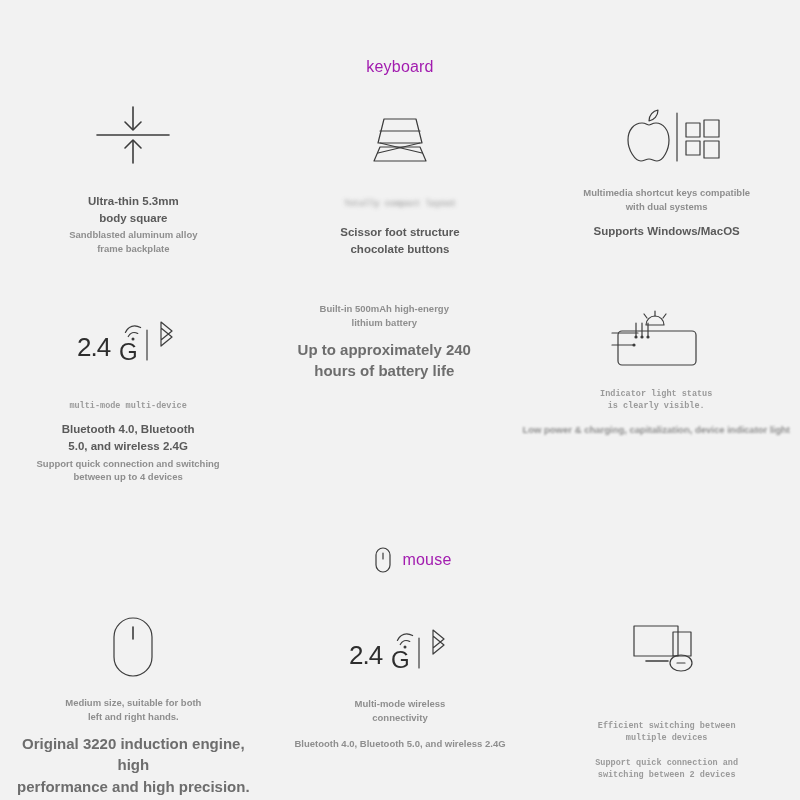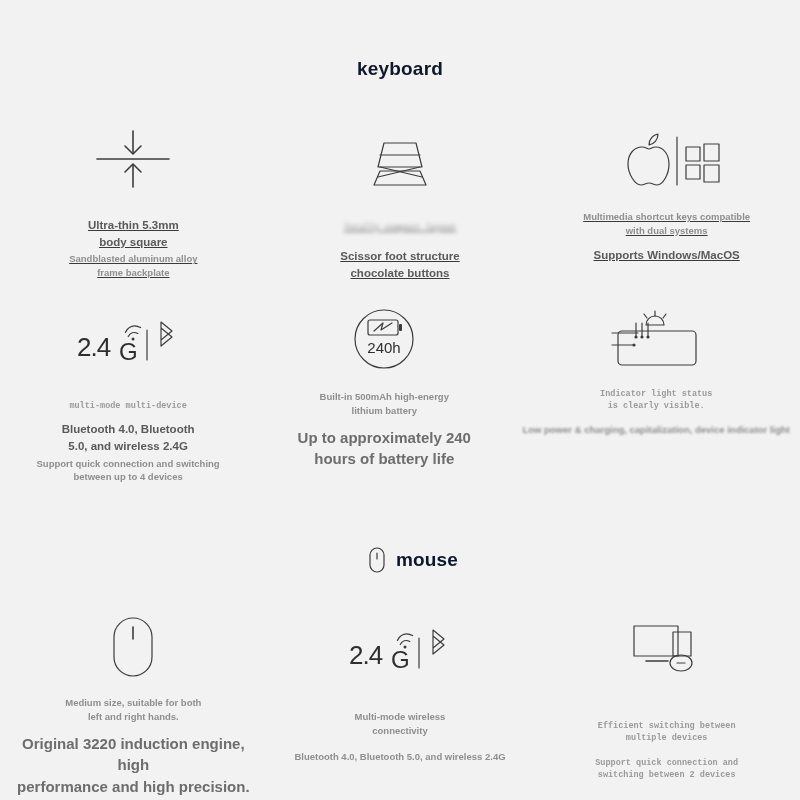--- a/index.html
+++ b/index.html
@@ -13,34 +13,34 @@
   }
   .page{position:relative;width:800px;height:800px;}
 
   
   .section-head{
     display:flex;align-items:center;justify-content:center;
     gap:10px;
     width:100%;
   }
   .section-head .title{
-    font-size:19px;font-weight:bold;color:#0f172a;letter-spacing:.2px;
+    font-size:16px;font-weight:normal;color:#a21caf;letter-spacing:.2px;
   }
   #kb-head{position:absolute;left:0;top:58px;}
   #kb-head .title{filter:blur(.25px);}
   #mouse-head{position:absolute;left:13px;top:546px;}
 
   .mouse-glyph{display:block;}
 
   
   .row{
     position:absolute;left:0;width:800px;
     display:grid;grid-template-columns:repeat(3,1fr);
   }
-  #row-kb-1{top:120px;text-decoration:underline;}
+  #row-kb-1{top:96px;}
   #row-kb-2{top:300px;}
   #row-ms-1{top:608px;}
 
   .cell{
     display:flex;flex-direction:column;align-items:center;
     padding:0 10px;box-sizing:border-box;
   }
   .icon-wrap{
     height:78px;display:flex;align-items:center;
     margin-bottom:10px;
@@ -168,29 +168,20 @@
       <div class="txt">
         <div class="tiny b2" style="white-space:pre-line;margin-top:12px">multi-mode multi-device</div>
         <div class="main big b1" style="white-space:pre-line">Bluetooth 4.0, Bluetooth
 5.0, and wireless 2.4G</div>
         <div class="sub b1" style="white-space:pre-line">Support quick connection and switching
 between up to 4 devices</div>
       </div>
     </div>
 
     <div class="cell">
-      <div class="icon-wrap">
-        <svg width="76" height="76" viewBox="0 0 76 76">
-          <circle class="ln-thin" cx="38" cy="38" r="29"></circle>
-          <rect class="ln-thin" x="22" y="19" width="30" height="15" rx="2"></rect>
-          <rect class="fl" x="53" y="23" width="3" height="7" rx="1"></rect>
-          <polyline class="ln-thin" points="28,30 37,22 35,29 46,22"></polyline>
-          <text class="ghrs" x="38" y="52" text-anchor="middle">240h</text>
-        </svg>
-      </div>
       <div class="txt">
         <div class="sub b2" style="white-space:pre-line;">Built-in 500mAh high-energy
 lithium battery</div>
         <div class="main b2" style="white-space:pre-line">Up to approximately 240
 hours of battery life</div>
       </div>
     </div>
 
     <div class="cell">
       <div class="icon-wrap">
@@ -255,21 +246,21 @@
           <text class="g24" x="4" y="48">2.4</text>
           <text class="g24" x="46" y="52" style="font-size:24px">G</text>
           <path class="ln-thin" d="M52,22 C57,17 63,17 68,22" transform="rotate(-18 60 22)"></path>
           <path class="ln-thin" d="M55,27 C58,24 62,24 65,27" transform="rotate(-18 60 27)"></path>
           <circle class="fl" cx="60" cy="31" r="1.5"></circle>
           <line class="ln-thin" x1="74" y1="22" x2="74" y2="52"></line>
           <path class="ln-thin" d="M88,20 L99,29 L88,38 L88,14 L99,23 L88,32"></path>
         </svg>
       </div>
       <div class="txt">
-        <div class="sub b2" style="white-space:pre-line;margin-top:14px">Multi-mode wireless
+        <div class="sub b2" style="white-space:pre-line;margin-top:1px">Multi-mode wireless
 connectivity</div>
         <div class="sub b2" style="white-space:pre-line;margin-top:12px">Bluetooth 4.0, Bluetooth 5.0, and wireless 2.4G</div>
       </div>
     </div>
 
     <div class="cell">
       <div class="icon-wrap">
         <svg width="86" height="66" viewBox="0 0 86 66">
           <rect class="ln-thin" x="10" y="12" width="44" height="30"></rect>
           <rect class="ln-thin" x="49" y="18" width="18" height="24"></rect>

